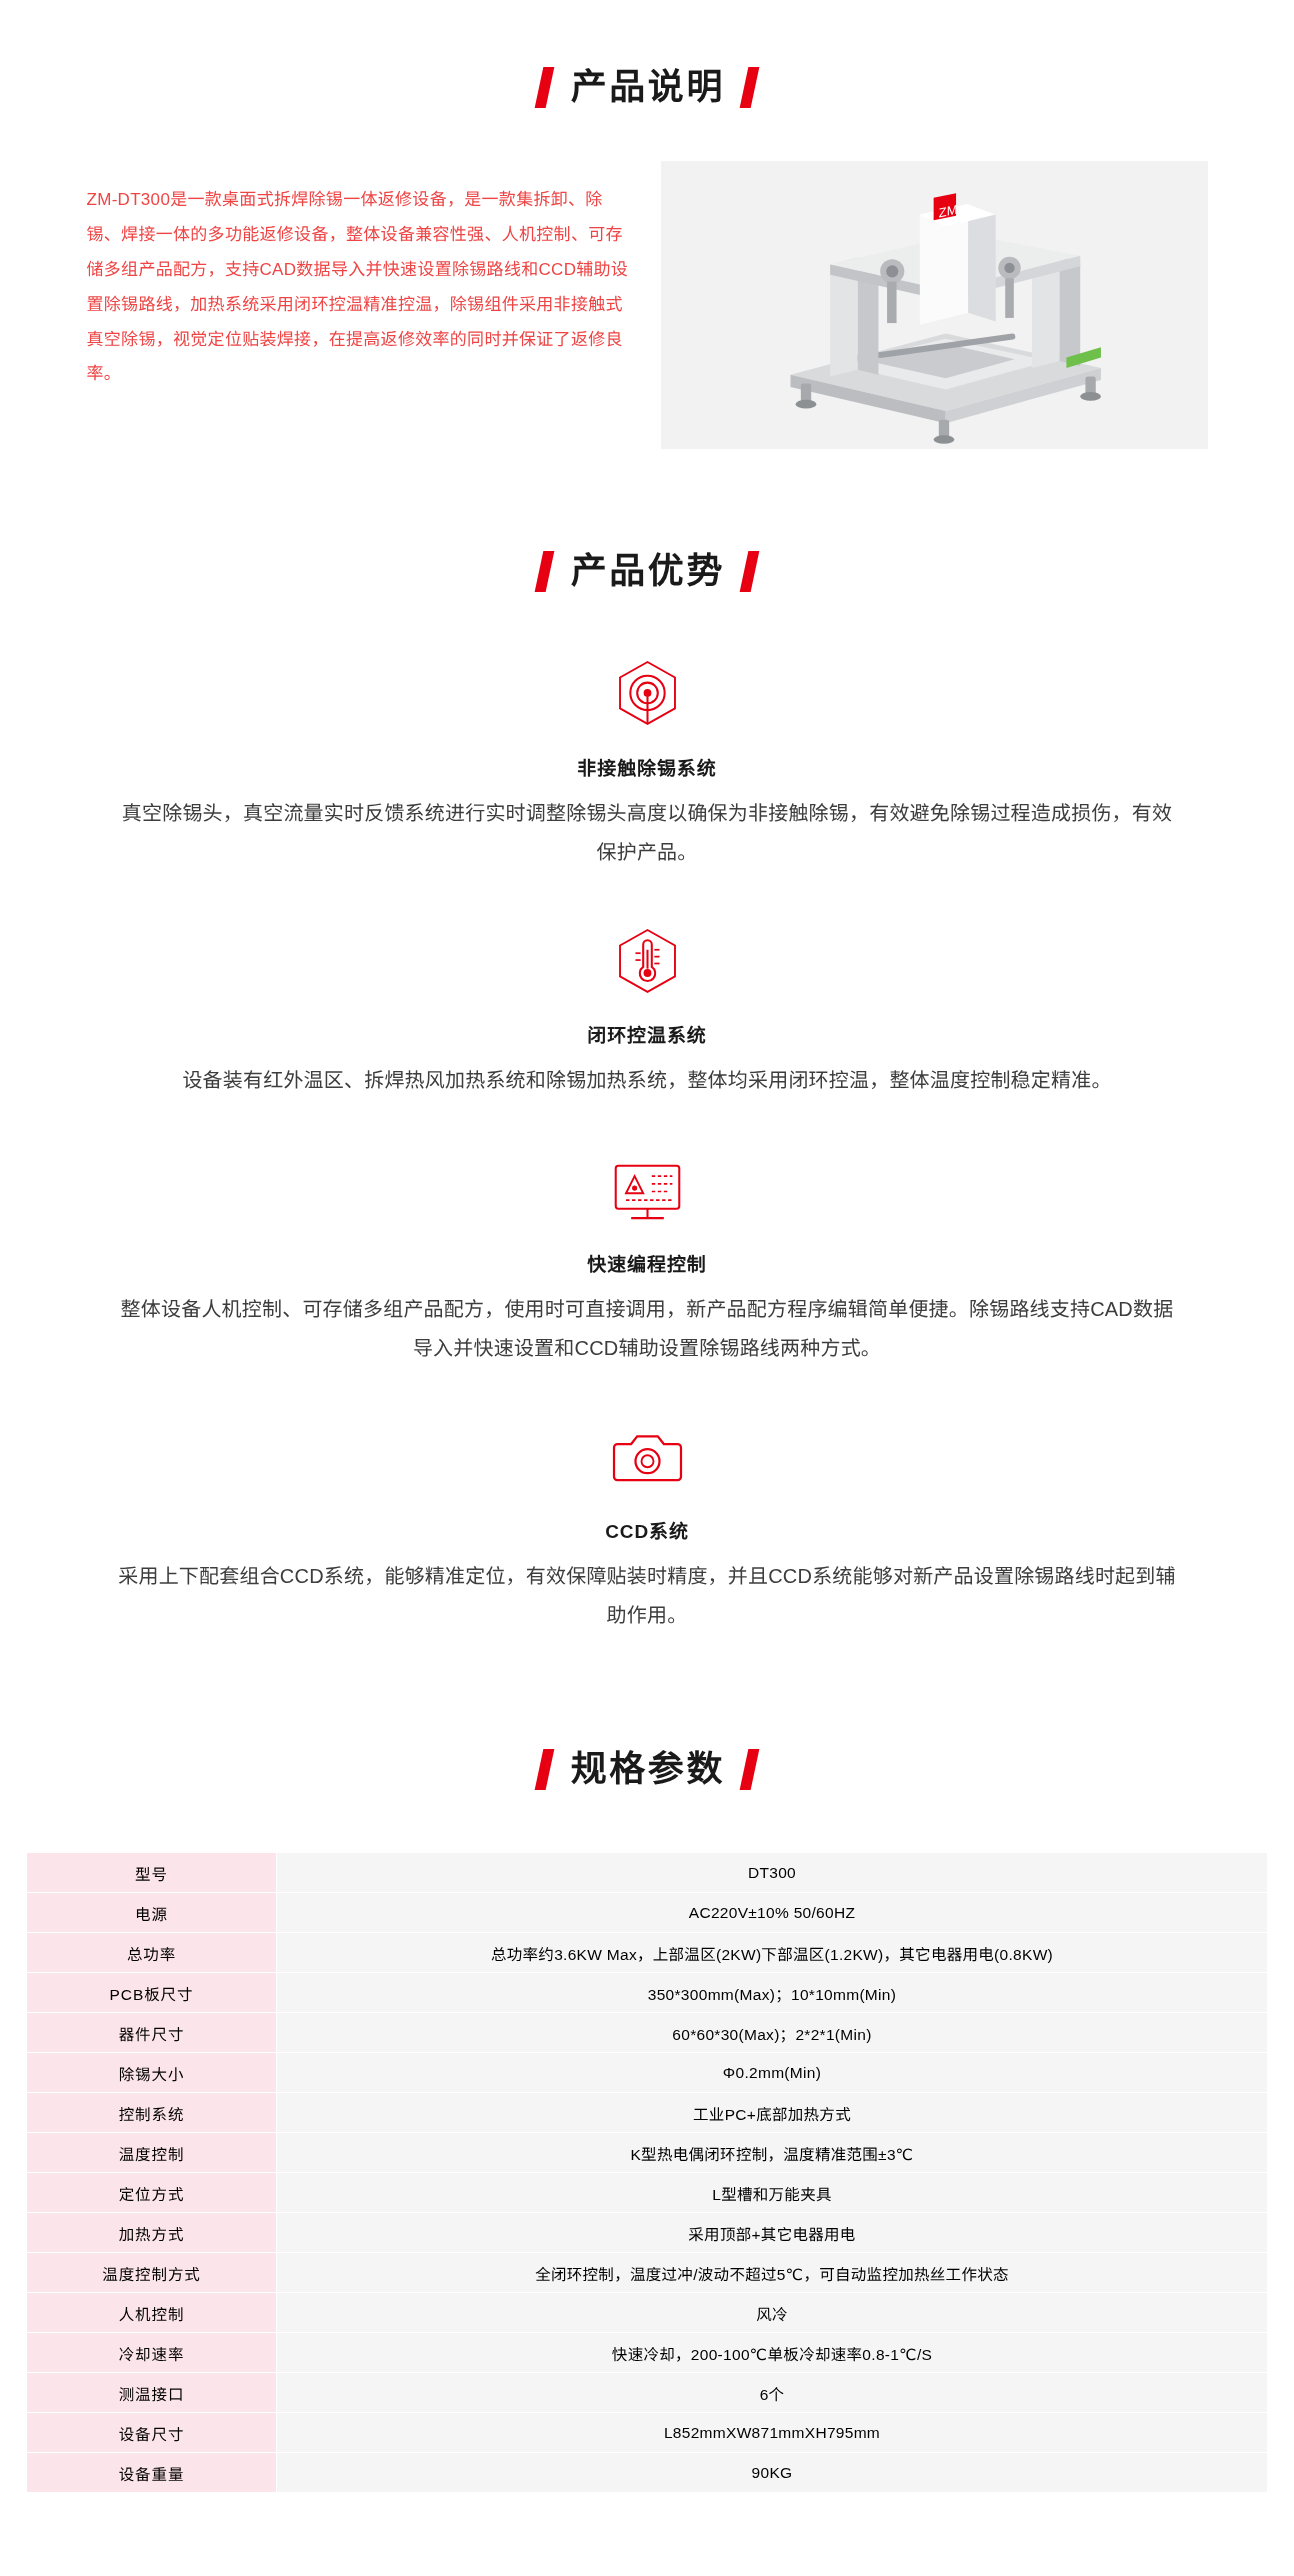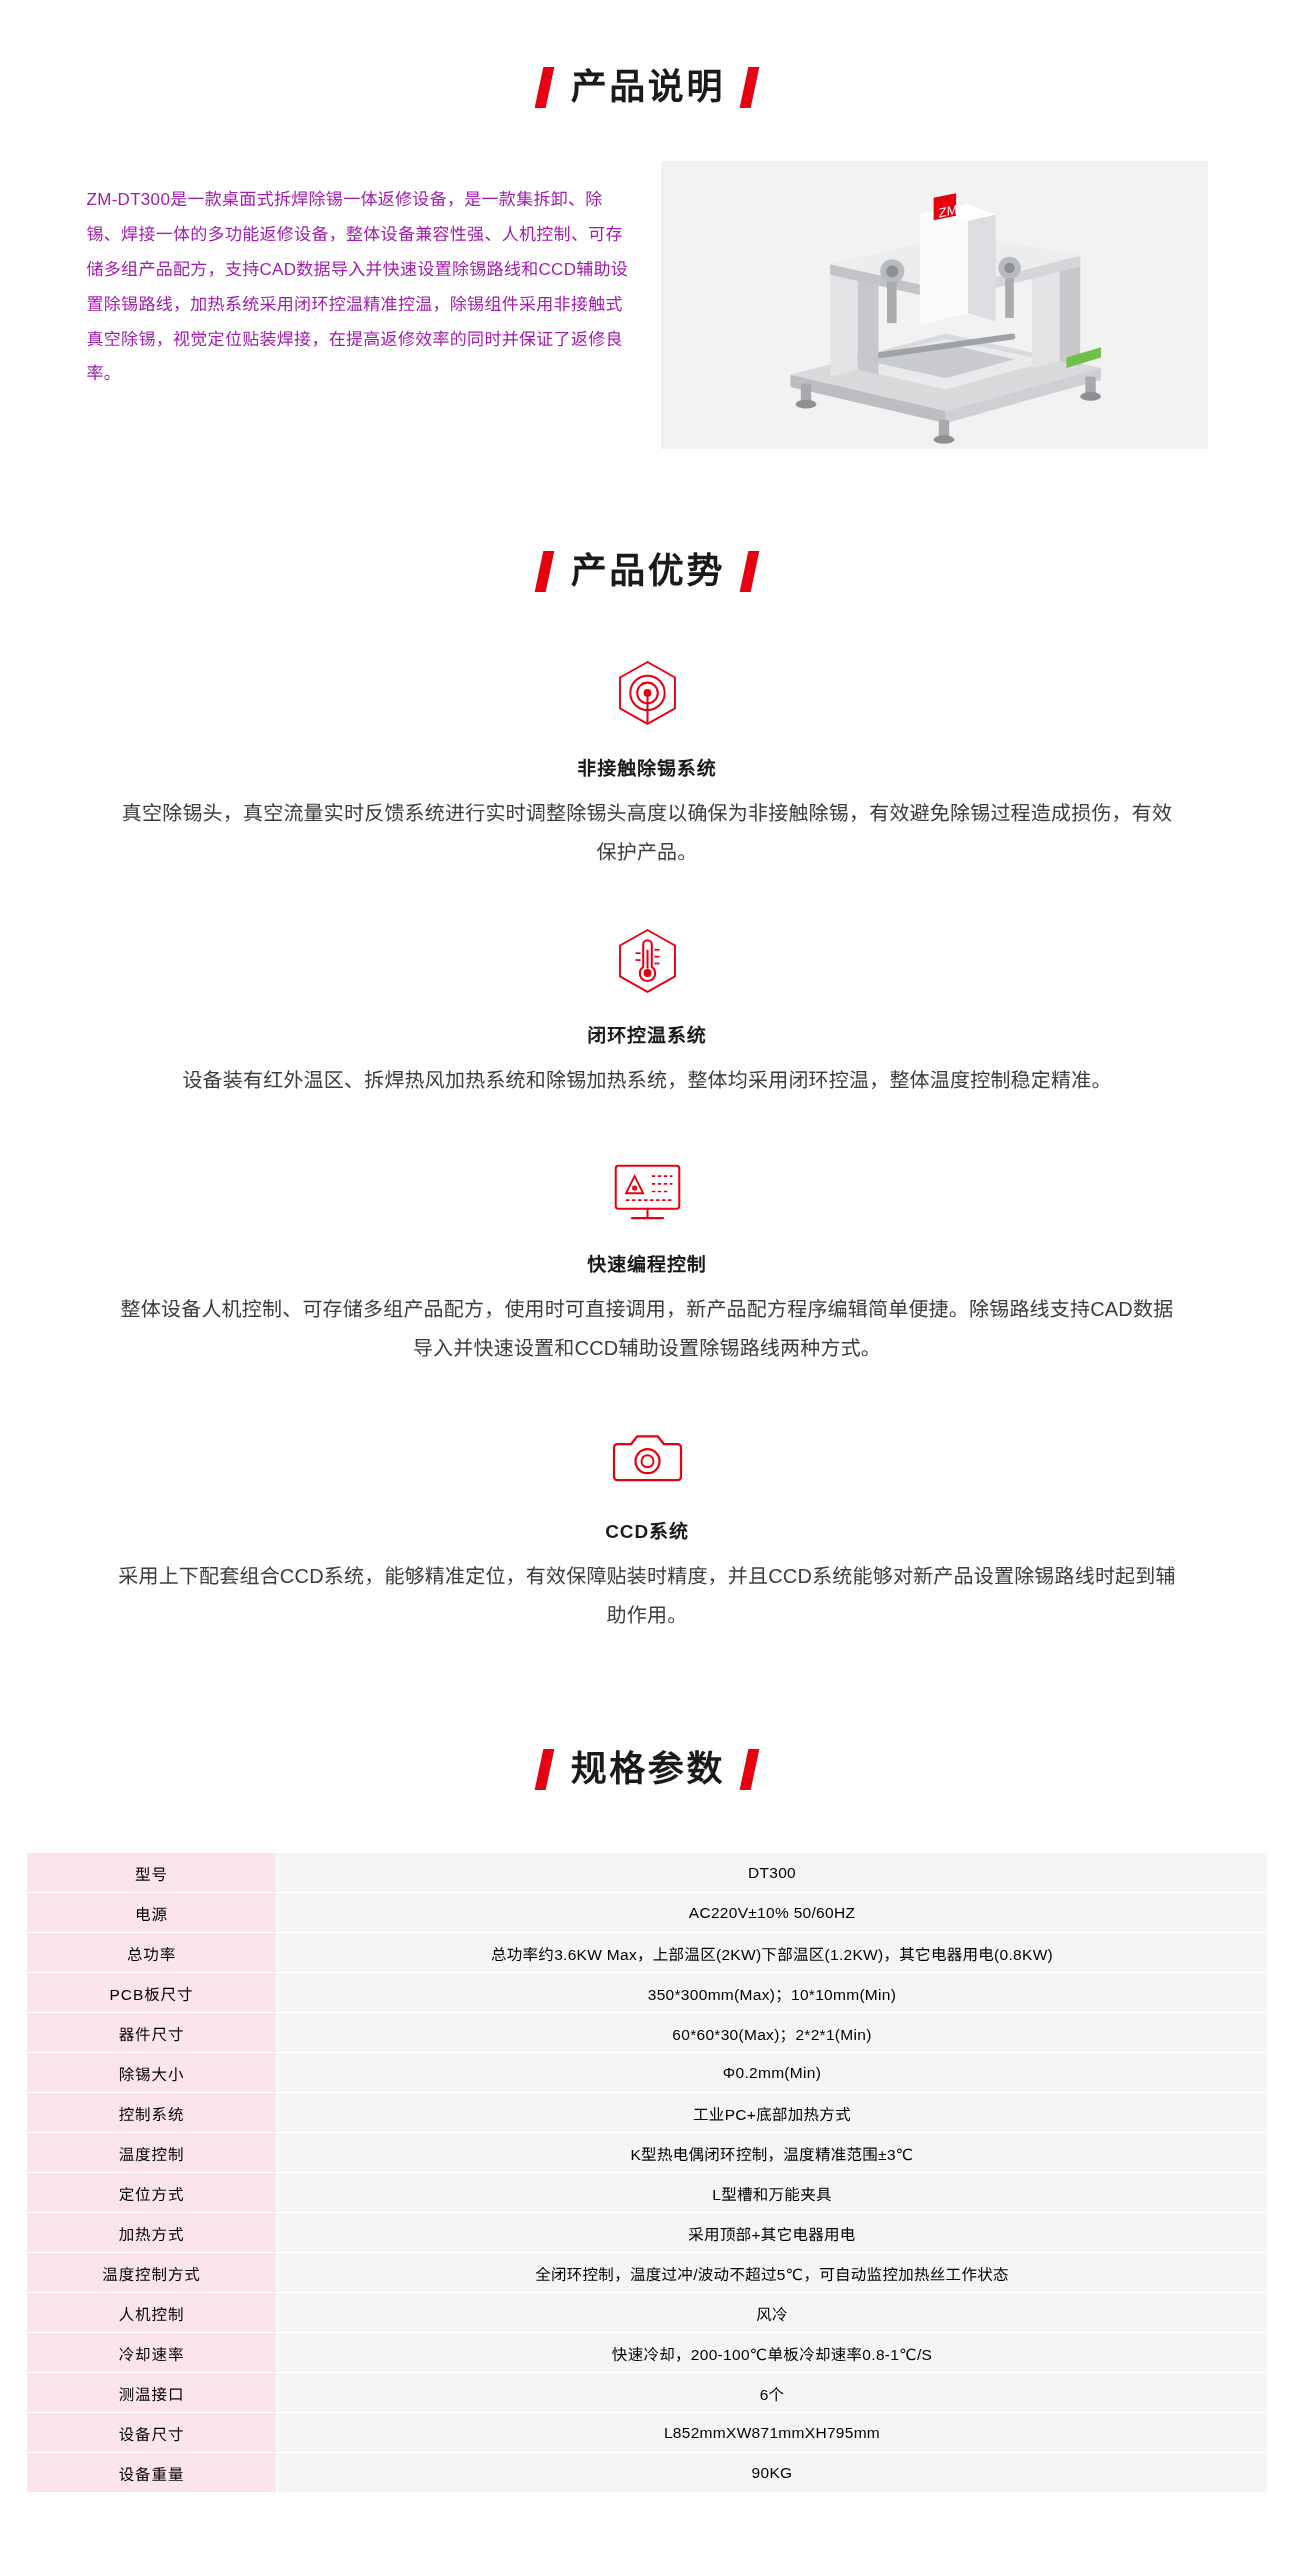--- a/index.html
+++ b/index.html
@@ -52,21 +52,21 @@
     align-items: flex-start;
     justify-content: center;
     gap: 31px;
     margin-top: 53px;
     padding: 0 52px;
   }
   .desc-text {
     width: 543px;
     font-size: 17px;
     line-height: 2.05;
-    color: #a21caf;
+    color: #ef4444;
     letter-spacing: 0.3px;
     padding-top: 5.2px;
   }
   .desc-image {
     width: 547px;
     height: 288px;
     background: #f2f2f2;
     position: relative;
     overflow: hidden;
     flex: none;

